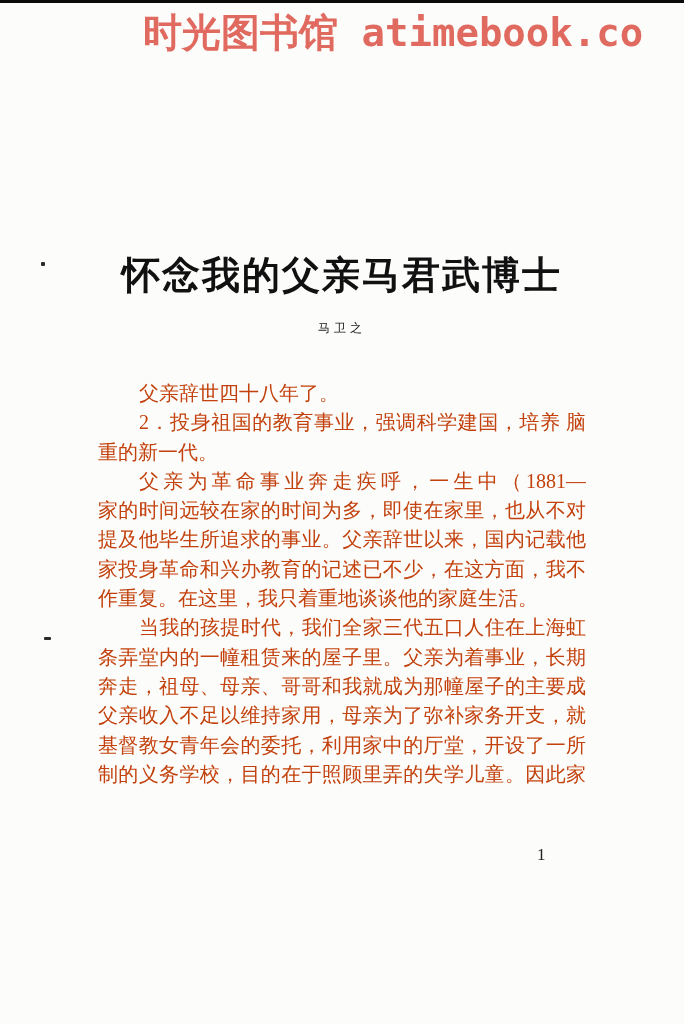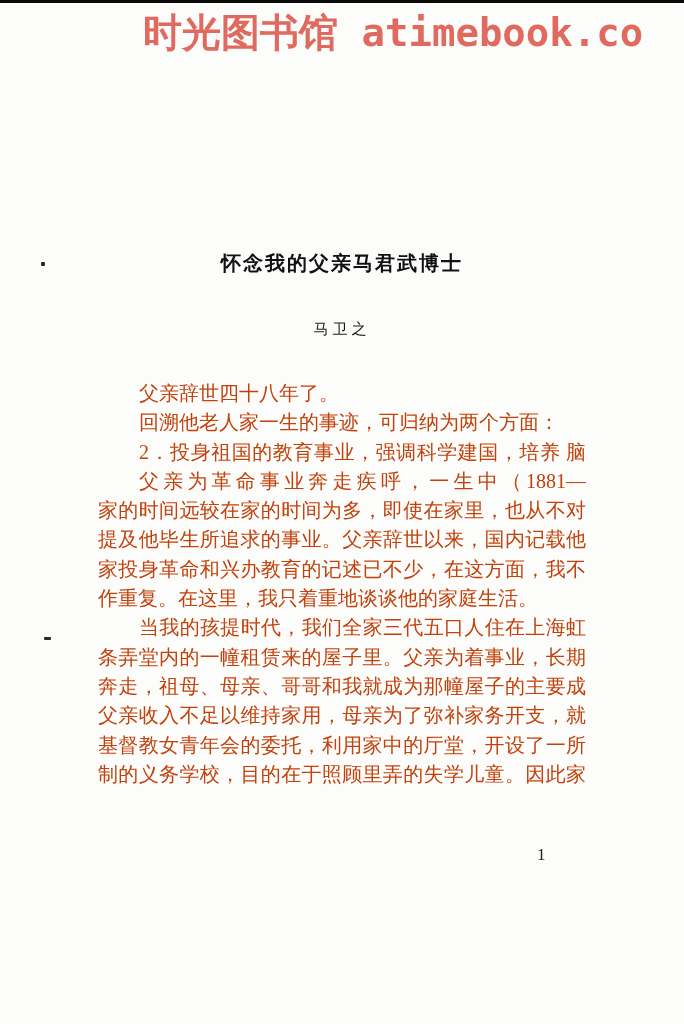--- a/index.html
+++ b/index.html
@@ -39,21 +39,21 @@
     font-weight: bold;
     letter-spacing: 2px;
     color: #111;
   }
   .doc-author {
     position: absolute;
     top: 320px;
     left: 0;
     width: 684px;
     text-align: center;
-    font-size: 15px;
+    font-size: 12px;
     letter-spacing: 4px;
     color: #1a1a1a;
   }
   .body-text {
     position: absolute;
     top: 379px;
     left: 98px;
     width: 488px;
     font-size: 20px;
     line-height: 29.3px;
@@ -78,28 +78,28 @@
   .speck-2 { top: 637px; left: 44px; width: 7px; height: 3px; border-radius: 1px; }
 </style>
 </head>
 <body>
 
 <div class="scan-page">
   <div class="top-edge-line"></div>
 
   <div class="watermark" style="color: rgb(224, 106, 95);">时光图书馆 atimebook.co</div>
 
-  <h1 class="doc-title" style="margin:0; font-size:20px;">怀念我的父亲马君武博士</h1>
+  <h1 class="doc-title" style="margin:0; font-size:38px;">怀念我的父亲马君武博士</h1>
 
   <div class="doc-author">马卫之</div>
 
   <div class="body-text">
       <div class="line indent">父亲辞世四十八年了。</div>
-      <div class="line indent">回溯他老人家一生的事迹，可归纳为两个方面：</div>
       <div class="line indent justify">2．投身祖国的教育事业，强调科学建国，培养 脑体 并</div>
+      <div class="line">重的新一代。</div>
       <div class="line indent justify">父亲为革命事业奔走疾呼，一生中（1881—1940），离</div>
       <div class="line justify">家的时间远较在家的时间为多，即使在家里，也从不对我们</div>
       <div class="line justify">提及他毕生所追求的事业。父亲辞世以来，国内记载他老人</div>
       <div class="line justify">家投身革命和兴办教育的记述已不少，在这方面，我不拟多</div>
       <div class="line">作重复。在这里，我只着重地谈谈他的家庭生活。</div>
       <div class="line indent justify">当我的孩提时代，我们全家三代五口人住在上海虹口一</div>
       <div class="line justify">条弄堂内的一幢租赁来的屋子里。父亲为着事业，长期在外</div>
       <div class="line justify">奔走，祖母、母亲、哥哥和我就成为那幢屋子的主要成员。</div>
       <div class="line justify">父亲收入不足以维持家用，母亲为了弥补家务开支，就接受</div>
       <div class="line justify">基督教女青年会的委托，利用家中的厅堂，开设了一所半日</div>

